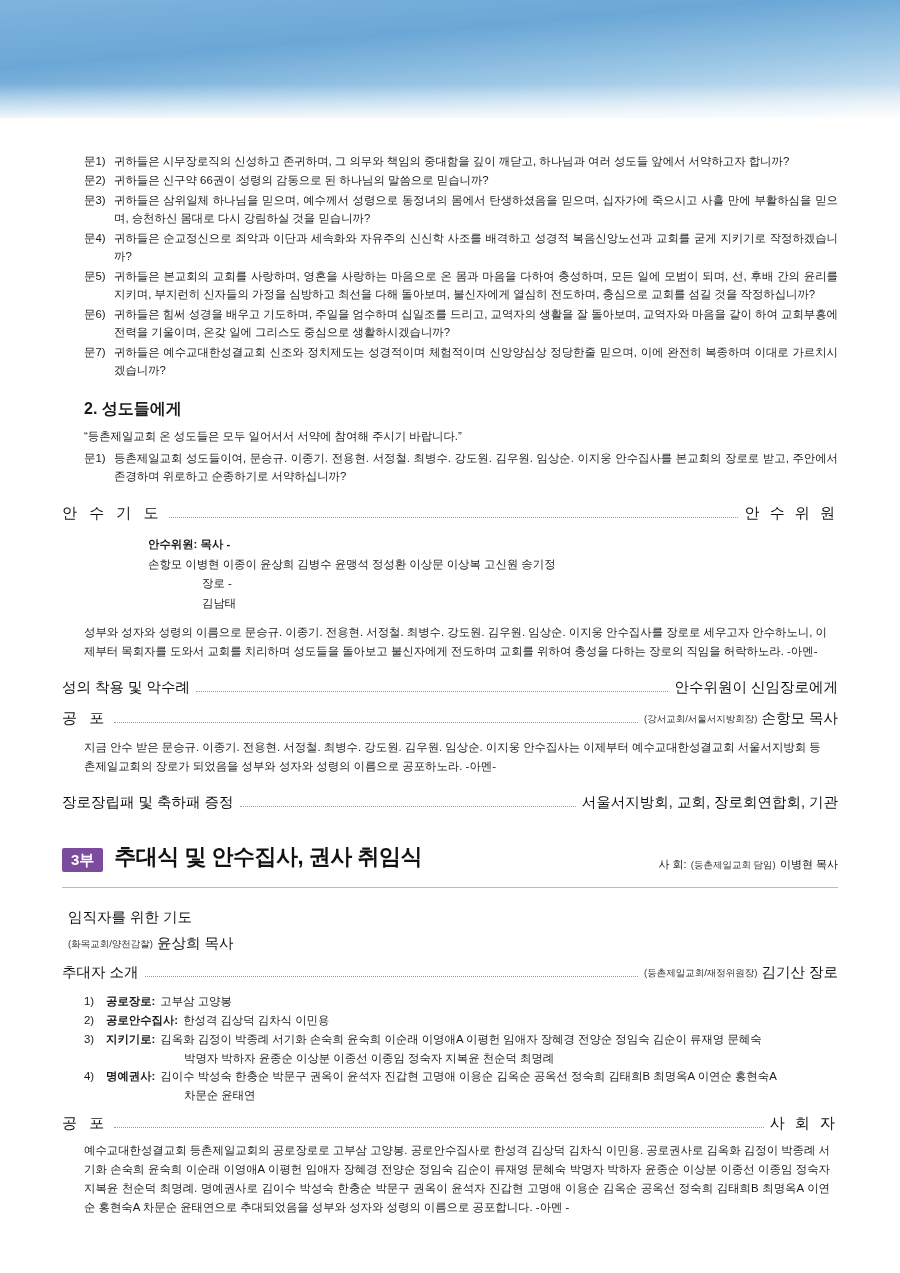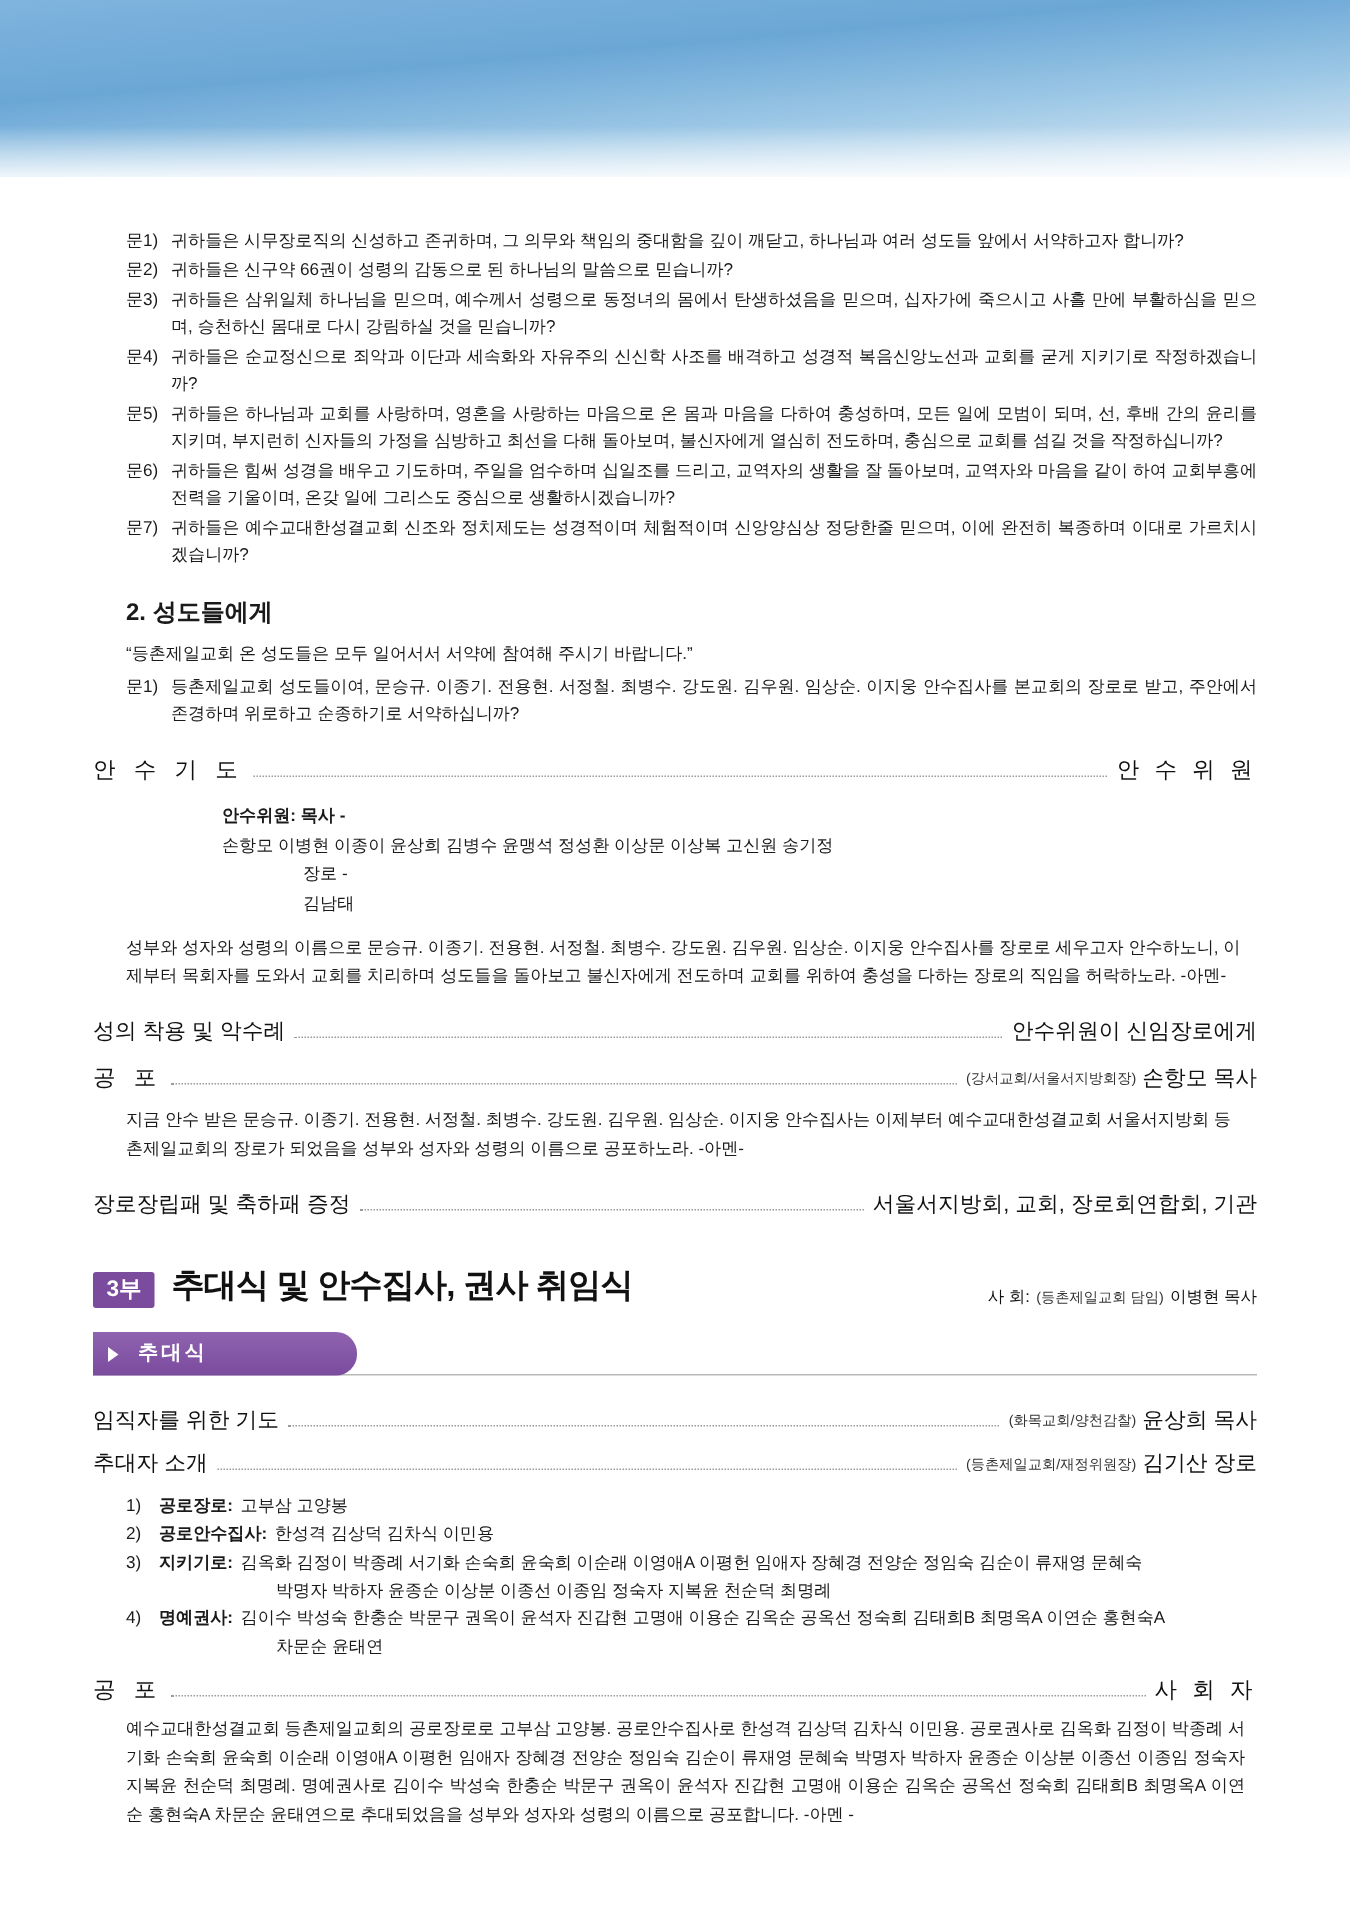--- a/index.html
+++ b/index.html
@@ -204,21 +204,21 @@
     width: 0; height: 0;
     border-left: 7px solid #ffffff;
     border-top: 5px solid transparent;
     border-bottom: 5px solid transparent;
   }
   .ribbon-underline {
     border-bottom: 1px solid #b9b9b9;
     margin-top: -1px;
   }
 
-  .leader-row.l2 { margin-top: 20px; }
+  .leader-row.l2 { margin-top: 20px; flex-direction: column; }
 
   
   .numlist {
     padding: 10px 62px 0 84px;
     font-size: 11.4px;
     line-height: 1.58;
   }
   .numrow {
     display: flex;
     align-items: flex-start;
@@ -272,21 +272,21 @@
       <div class="qrow">
         <div class="qlabel">문3)</div>
         <div class="qtext">귀하들은 삼위일체 하나님을 믿으며, 예수께서 성령으로 동정녀의 몸에서 탄생하셨음을 믿으며, 십자가에 죽으시고 사흘 만에 부활하심을 믿으며, 승천하신 몸대로 다시 강림하실 것을 믿습니까?</div>
       </div>
       <div class="qrow">
         <div class="qlabel">문4)</div>
         <div class="qtext">귀하들은 순교정신으로 죄악과 이단과 세속화와 자유주의 신신학 사조를 배격하고 성경적 복음신앙노선과 교회를 굳게 지키기로 작정하겠습니까?</div>
       </div>
       <div class="qrow">
         <div class="qlabel">문5)</div>
-        <div class="qtext">귀하들은 하나님과 교회를 사랑하며, 영혼을 사랑하는 마음으로 온 몸과 마음을 다하여 충성하며, 모든 일에 모범이 되며, 선, 후배 간의 윤리를 지키며, 부지런히 신자들의 가정을 심방하고 최선을 다해 돌아보며, 불신자에게 열심히 전도하며, 충심으로 교회를 섬길 것을 작정하십니까?</div>
+        <div class="qtext">귀하들은 본교회의 교회를 사랑하며, 영혼을 사랑하는 마음으로 온 몸과 마음을 다하여 충성하며, 모든 일에 모범이 되며, 선, 후배 간의 윤리를 지키며, 부지런히 신자들의 가정을 심방하고 최선을 다해 돌아보며, 불신자에게 열심히 전도하며, 충심으로 교회를 섬길 것을 작정하십니까?</div>
       </div>
       <div class="qrow">
         <div class="qlabel">문6)</div>
         <div class="qtext">귀하들은 힘써 성경을 배우고 기도하며, 주일을 엄수하며 십일조를 드리고, 교역자의 생활을 잘 돌아보며, 교역자와 마음을 같이 하여 교회부흥에 전력을 기울이며, 온갖 일에 그리스도 중심으로 생활하시겠습니까?</div>
       </div>
       <div class="qrow">
         <div class="qlabel">문7)</div>
         <div class="qtext">귀하들은 예수교대한성결교회 신조와 정치제도는 성경적이며 체험적이며 신앙양심상 정당한줄 믿으며, 이에 완전히 복종하며 이대로 가르치시겠습니까?</div>
       </div>
 
@@ -344,21 +344,20 @@
       <div class="part-badge">3부</div>
       <div class="part-title">추대식 및 안수집사, 권사 취임식</div>
       <div class="part-right">
         <span class="nm">사 회:</span>
         <span class="sm">(등촌제일교회 담임)</span>
         <span class="nm">이병현 목사</span>
       </div>
     </div>
 
     <div class="ribbon-wrap">
-      <div class="ribbon">추대식</div>
       <div class="ribbon-underline"></div>
     </div>
 
     <div class="leader-row l2">
       <div class="leader-left tight">임직자를 위한 기도</div>
       <div class="leader-dots"></div>
       <div class="leader-right tight">
         <span class="small-paren">(화목교회/양천감찰)</span>
         <span>윤상희 목사</span>
       </div>

